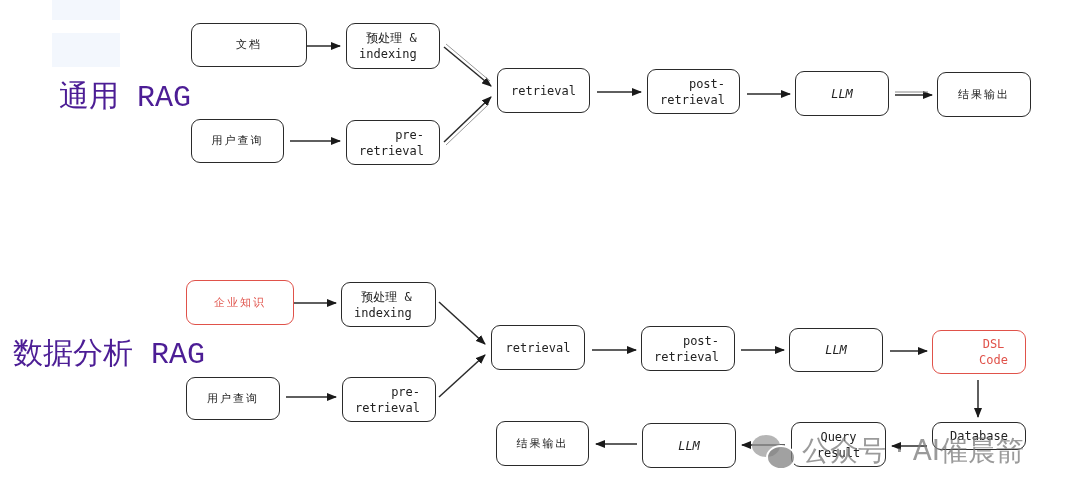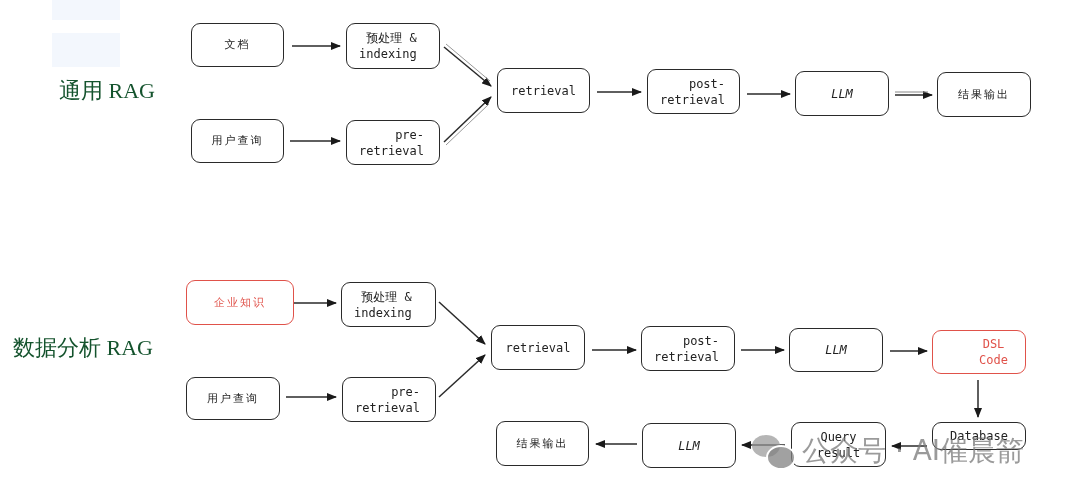--- a/index.html
+++ b/index.html
@@ -1,20 +1,20 @@
 <!DOCTYPE html>
 <html><head>
 <meta charset="utf-8">
 <style>
   html, body { margin: 0; padding: 0; background: #ffffff; }
   body { width: 1080px; height: 494px; position: relative; overflow: hidden;
          font-family: "DejaVu Sans", sans-serif; }
   .ghost { position: absolute; background: #f3f7fd; }
-  .section-title { position: absolute; font-family: Liberation Serif, serif;
-                   font-size: 22px; color: #14532d; white-space: nowrap; }
+  .section-title { position: absolute; font-family: Liberation Mono, monospace;
+                   font-size: 30px; color: #4c1d95; white-space: nowrap; }
   .node { position: absolute; box-sizing: border-box; border: 1.5px solid #2a2a2a;
           border-radius: 9px; background: #fff; display: flex; align-items: center;
           justify-content: center; text-align: right; font-family: "DejaVu Sans Mono", monospace;
           font-size: 12px; color: #222; line-height: 16px; padding: 0 8px; }
   .node.red { border-color: #e0524a; color: #e0524a; }
   .node.center { text-align: center; }
   .node.cn { font-size: 11px; letter-spacing: 2px; font-family: "DejaVu Sans", sans-serif; }
   .node.left { justify-content: flex-start; padding-left: 12px; }
   .node span { white-space: pre-line; }
   svg.arrows { position: absolute; left: 0; top: 0; }
@@ -62,21 +62,21 @@
     <line x1="592" y1="350" x2="636" y2="350" marker-end="url(#ah)"></line>
     <line x1="741" y1="350" x2="784" y2="350" marker-end="url(#ah)"></line>
     <line x1="890" y1="351" x2="927" y2="351" marker-end="url(#ah)"></line>
     <line x1="978" y1="380" x2="978" y2="417" marker-end="url(#ah)"></line>
     <line x1="927" y1="446" x2="892" y2="446" marker-end="url(#ah)"></line>
     <line x1="785" y1="445" x2="742" y2="445" marker-end="url(#ah)"></line>
     <line x1="637" y1="444" x2="596" y2="444" marker-end="url(#ah)"></line>
   </g>
 </svg>
 
-<div class="node center cn" style="left:191px;top:23px;width:93px;height:44px;">
+<div class="node center cn" style="left:191px;top:23px;width:116px;height:44px;">
     <span>文档</span>
   </div>
 <div class="node left" style="left:346px;top:23px;width:94px;height:46px;">
     <span>预处理 &amp;
 indexing</span>
   </div>
 <div class="node center cn" style="left:191px;top:119px;width:93px;height:44px;">
     <span>用户查询</span>
   </div>
 <div class="node left" style="left:346px;top:120px;width:94px;height:45px;">

